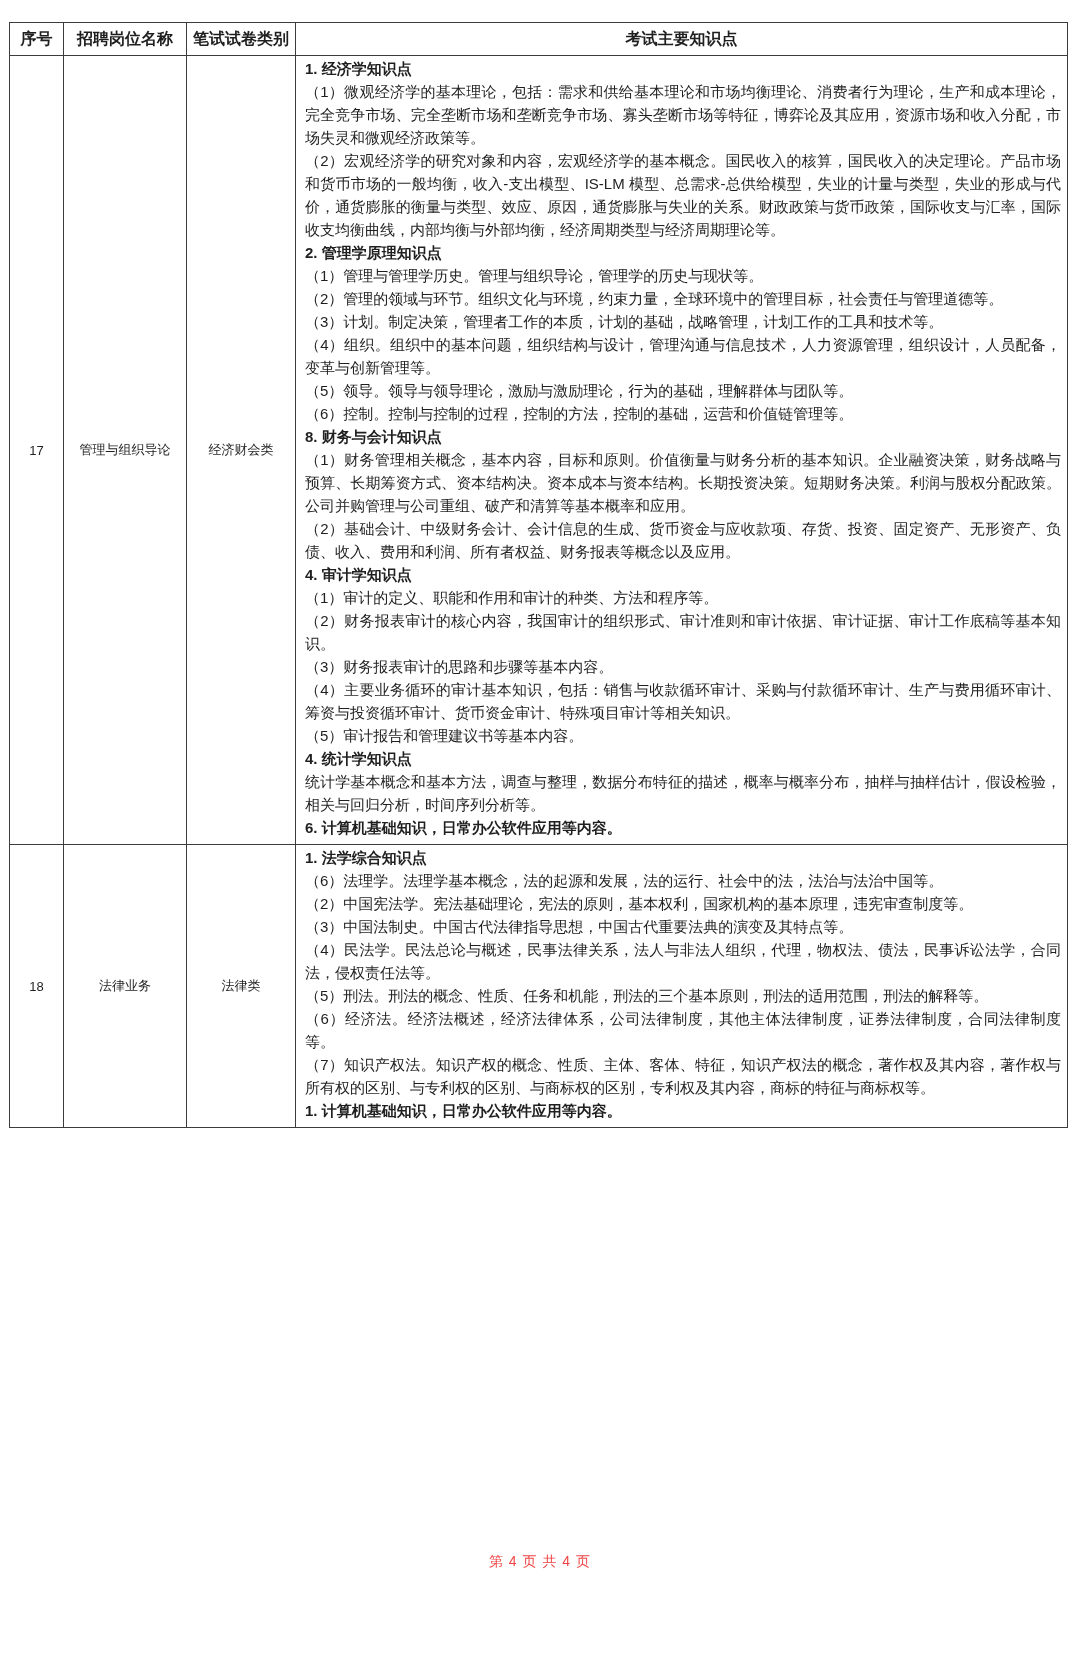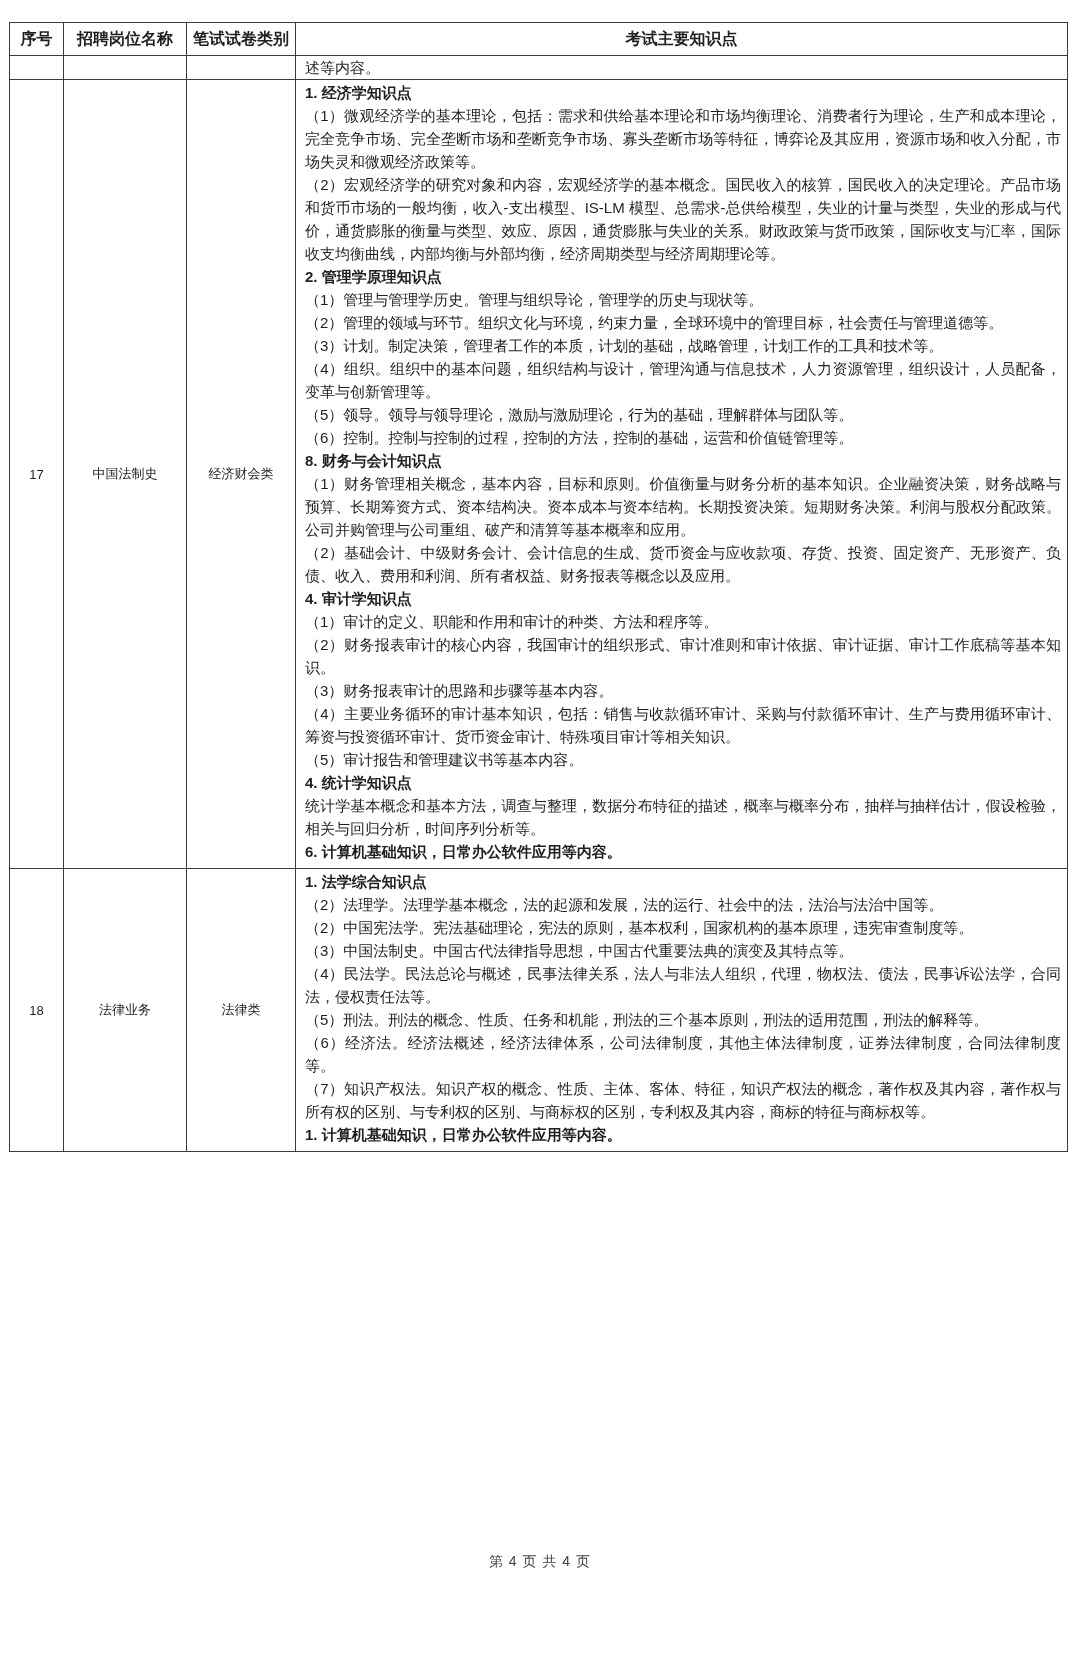--- a/index.html
+++ b/index.html
@@ -45,21 +45,21 @@
   tr.cont-row td{height:22px;}
   tr.cont-row td.kp-cell{padding-top:0;padding-bottom:0;}
   .point{margin:0;}
   .point.bold{font-weight:bold;}
   .footer{
     position:absolute;
     left:0;right:0;
     bottom:98px;
     text-align:center;
     font-size:14px;
-    color:#404040;
+    color:#ef4444;
     letter-spacing:1px;
   }
 </style>
 </head>
 <body>
 
 <div class="page">
 
   <table class="doc-table">
     <colgroup>
@@ -70,31 +70,23 @@
     </colgroup>
     <thead>
       <tr>
         <th>序号</th>
         <th>招聘岗位名称</th>
         <th>笔试试卷类别</th>
         <th>考试主要知识点</th>
       </tr>
     </thead>
     <tbody id="tbody">
-        <tr class="cont-row">
-          <td class="center-cell"></td>
-          <td class="center-cell"></td>
-          <td class="center-cell"></td>
-          <td class="kp-cell">
-            <div class="point">述等内容。</div>
-          </td>
-        </tr>
         <tr>
           <td class="center-cell">17</td>
-          <td class="center-cell">中国法制史</td>
+          <td class="center-cell">管理与组织导论</td>
           <td class="center-cell">经济财会类</td>
           <td class="kp-cell">
             <div class="point bold">1. 经济学知识点</div>
             <div class="point">（1）微观经济学的基本理论，包括：需求和供给基本理论和市场均衡理论、消费者行为理论，生产和成本理论，完全竞争市场、完全垄断市场和垄断竞争市场、寡头垄断市场等特征，博弈论及其应用，资源市场和收入分配，市场失灵和微观经济政策等。</div>
             <div class="point">（2）宏观经济学的研究对象和内容，宏观经济学的基本概念。国民收入的核算，国民收入的决定理论。产品市场和货币市场的一般均衡，收入-支出模型、IS-LM 模型、总需求-总供给模型，失业的计量与类型，失业的形成与代价，通货膨胀的衡量与类型、效应、原因，通货膨胀与失业的关系。财政政策与货币政策，国际收支与汇率，国际收支均衡曲线，内部均衡与外部均衡，经济周期类型与经济周期理论等。</div>
             <div class="point bold">2. 管理学原理知识点</div>
             <div class="point">（1）管理与管理学历史。管理与组织导论，管理学的历史与现状等。</div>
             <div class="point">（2）管理的领域与环节。组织文化与环境，约束力量，全球环境中的管理目标，社会责任与管理道德等。</div>
             <div class="point">（3）计划。制定决策，管理者工作的本质，计划的基础，战略管理，计划工作的工具和技术等。</div>
             <div class="point">（4）组织。组织中的基本问题，组织结构与设计，管理沟通与信息技术，人力资源管理，组织设计，人员配备，变革与创新管理等。</div>
@@ -113,21 +105,21 @@
             <div class="point">统计学基本概念和基本方法，调查与整理，数据分布特征的描述，概率与概率分布，抽样与抽样估计，假设检验，相关与回归分析，时间序列分析等。</div>
             <div class="point bold">6. 计算机基础知识，日常办公软件应用等内容。</div>
           </td>
         </tr>
         <tr>
           <td class="center-cell">18</td>
           <td class="center-cell">法律业务</td>
           <td class="center-cell">法律类</td>
           <td class="kp-cell">
             <div class="point bold">1. 法学综合知识点</div>
-            <div class="point">（2）法理学。法理学基本概念，法的起源和发展，法的运行、社会中的法，法治与法治中国等。</div>
+            <div class="point">（6）法理学。法理学基本概念，法的起源和发展，法的运行、社会中的法，法治与法治中国等。</div>
             <div class="point">（2）中国宪法学。宪法基础理论，宪法的原则，基本权利，国家机构的基本原理，违宪审查制度等。</div>
             <div class="point">（3）中国法制史。中国古代法律指导思想，中国古代重要法典的演变及其特点等。</div>
             <div class="point">（4）民法学。民法总论与概述，民事法律关系，法人与非法人组织，代理，物权法、债法，民事诉讼法学，合同法，侵权责任法等。</div>
             <div class="point">（5）刑法。刑法的概念、性质、任务和机能，刑法的三个基本原则，刑法的适用范围，刑法的解释等。</div>
             <div class="point">（6）经济法。经济法概述，经济法律体系，公司法律制度，其他主体法律制度，证券法律制度，合同法律制度等。</div>
             <div class="point">（7）知识产权法。知识产权的概念、性质、主体、客体、特征，知识产权法的概念，著作权及其内容，著作权与所有权的区别、与专利权的区别、与商标权的区别，专利权及其内容，商标的特征与商标权等。</div>
             <div class="point bold">1. 计算机基础知识，日常办公软件应用等内容。</div>
           </td>
         </tr>
       </tbody>

